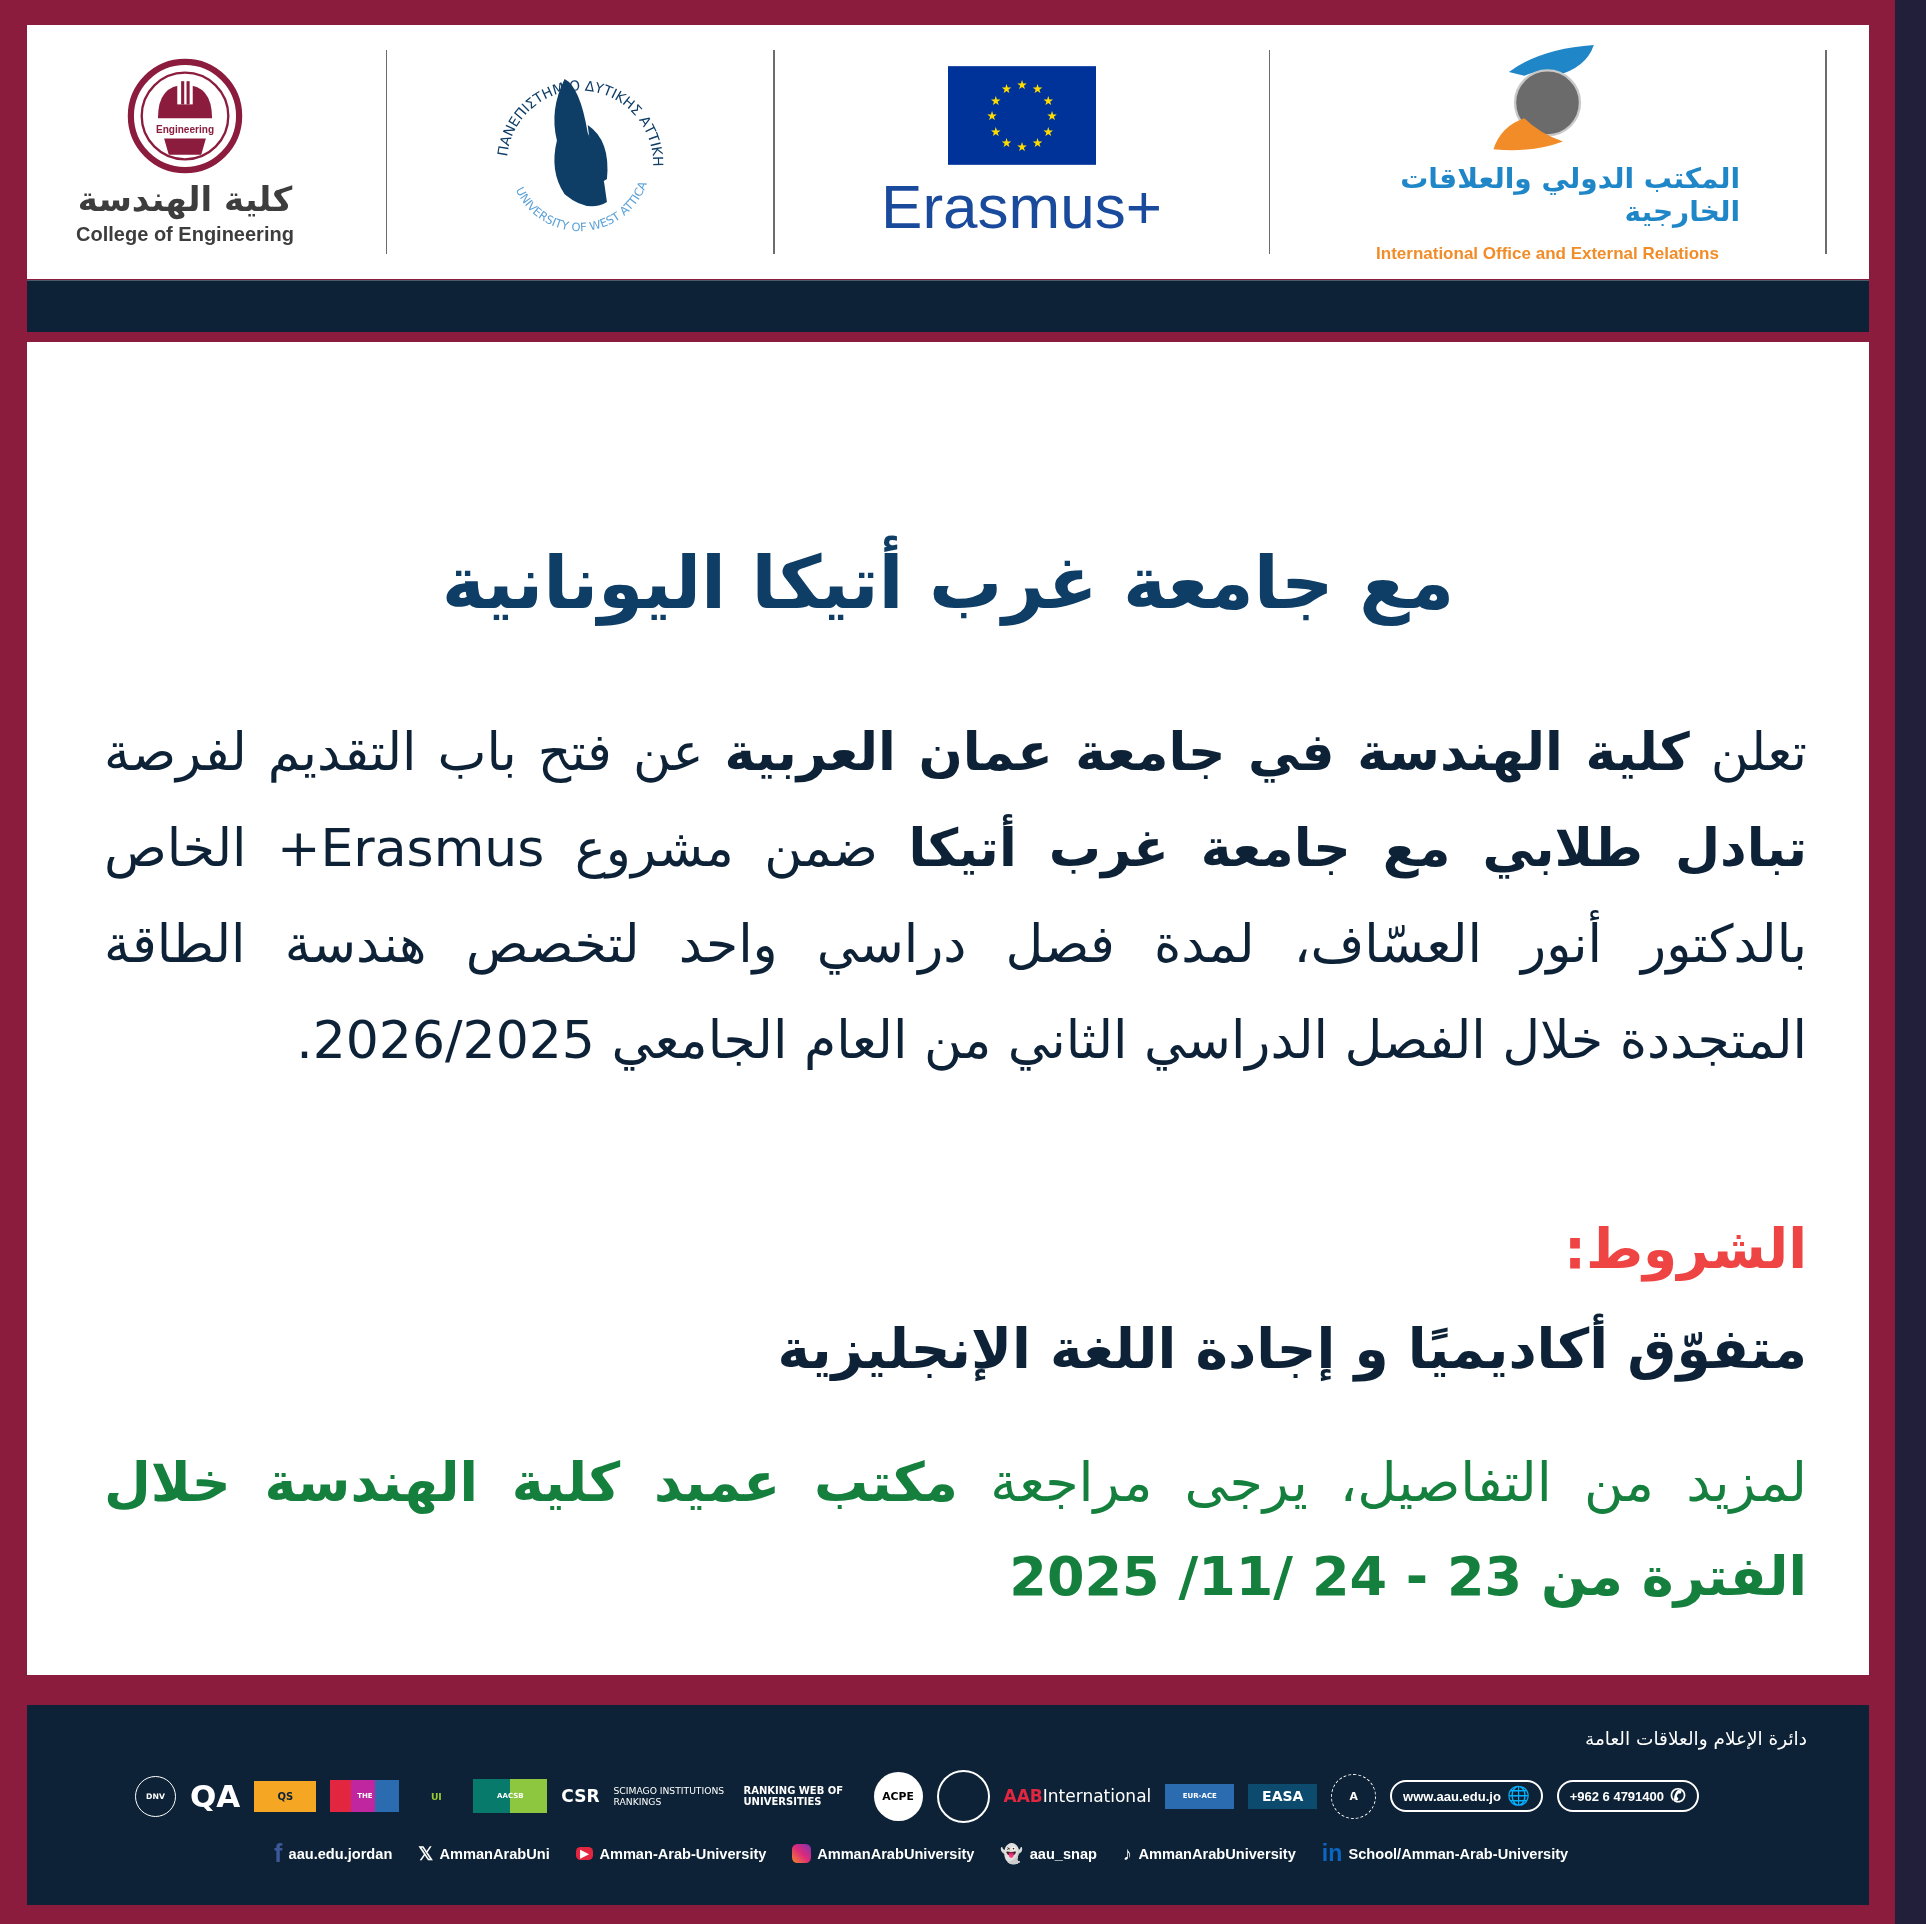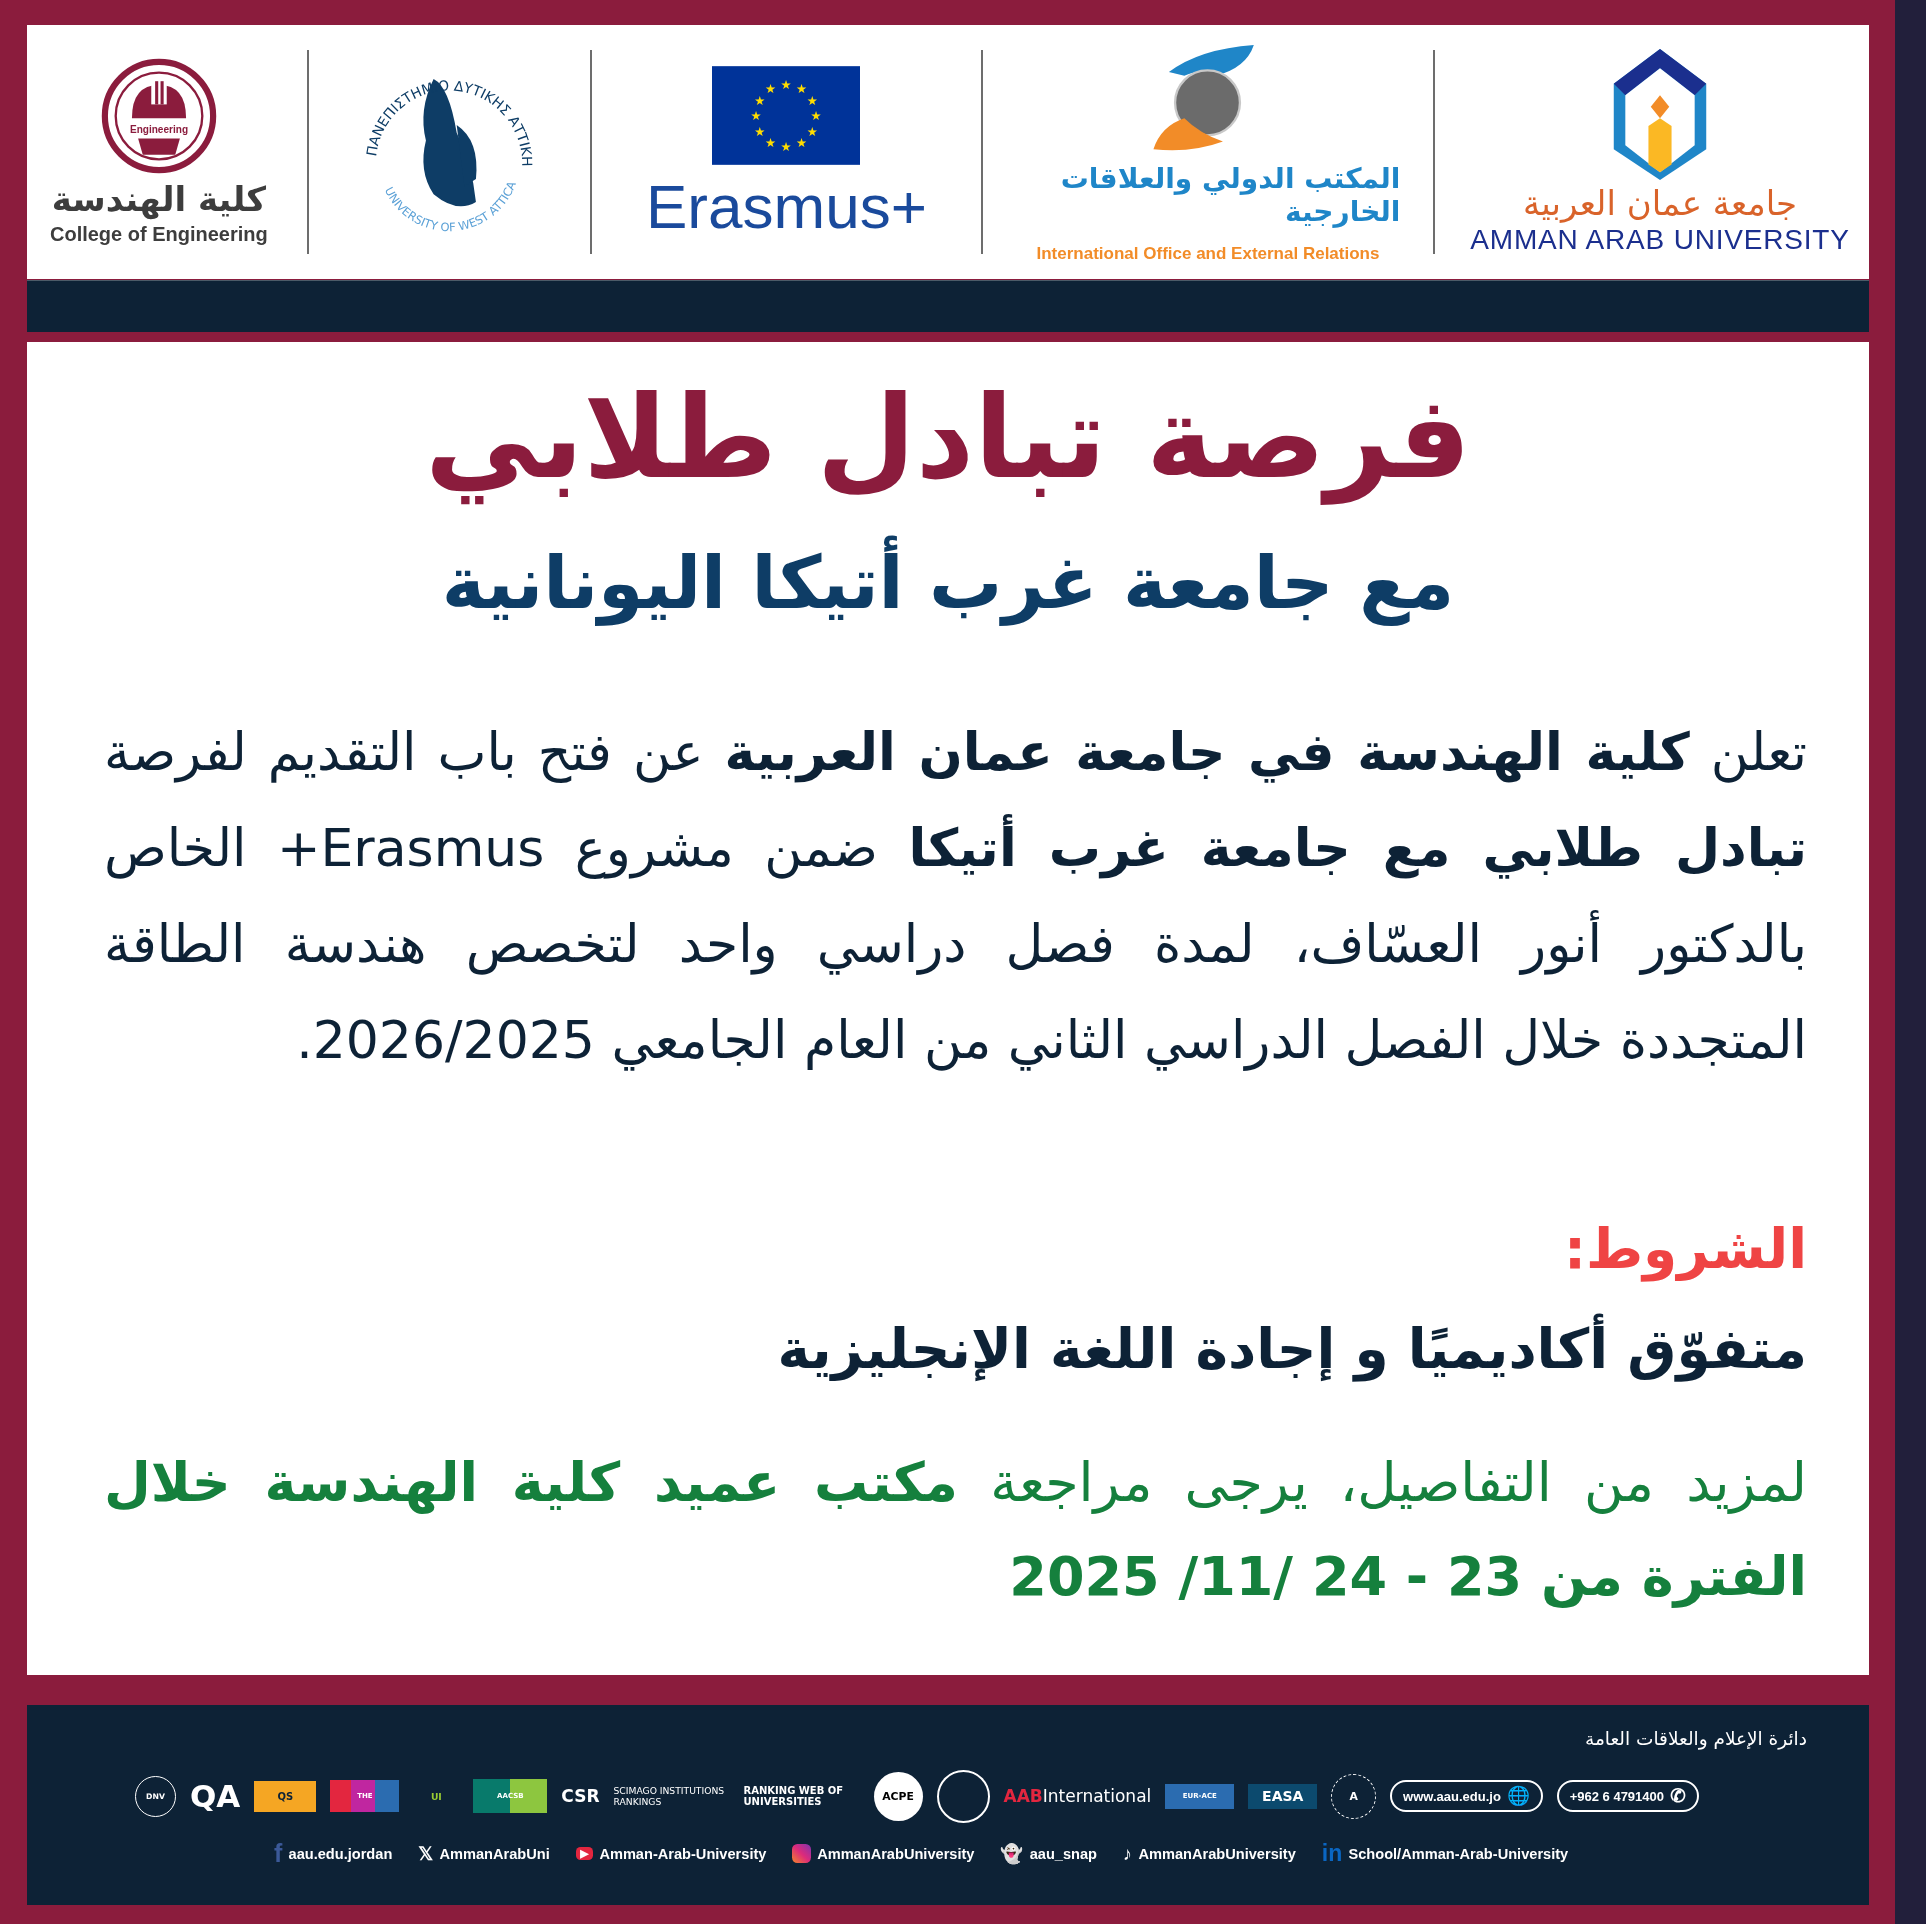--- a/index.html
+++ b/index.html
@@ -135,36 +135,24 @@
     <svg width="139" height="116" viewBox="0 0 180 150">
       <path d="M40 40 Q80 10 150 5 Q140 35 100 45 Q80 35 60 45 Z" fill="#1f86c8"></path>
       <circle cx="90" cy="80" r="42" fill="#6b6b6b" stroke="#c8c8c8" stroke-width="3"></circle>
       <path d="M20 140 Q30 110 60 100 Q80 120 110 130 Q70 145 20 140 Z" fill="#f28c28"></path>
     </svg>
     <div style="font-size:28px;color:#1f86c8;font-weight:bold;direction:rtl;margin-top:4.6px;">المكتب الدولي والعلاقات الخارجية</div>
     <div style="font-family:'Liberation Sans',sans-serif;font-size:17px;color:#f28c28;font-weight:bold;margin-top:16px;">International Office and External Relations</div>
   </div>
   <div class="vsep"></div>
 
-  <div class="logo-block" style="width:385px;">
-    <svg width="108" height="131" viewBox="0 0 140 170">
-      <path d="M70 0 L130 45 L130 130 L70 170 L10 130 L10 45 Z" fill="#1f86c8"></path>
-      <path d="M70 0 L130 45 L115 60 L70 25 L25 60 L10 45 Z" fill="#1b2f8e"></path>
-      <path d="M25 60 L70 25 L115 60 L115 125 L70 160 L25 125 Z" fill="#fff"></path>
-      <path d="M70 60 L82 75 L70 90 L58 75 Z" fill="#f28c28"></path>
-      <path d="M55 100 L70 90 L85 100 L85 150 L70 160 L55 150 Z" fill="#fbb824"></path>
-    </svg>
-    <div style="font-size:34px;color:#d9632a;direction:rtl;margin-top:3.1px;">جامعة عمان العربية</div>
-    <div style="font-family:'Liberation Sans',sans-serif;font-size:28px;color:#1b2f8e;margin-top:1.5px;letter-spacing:0.8px;">AMMAN ARAB UNIVERSITY</div>
-  </div>
 </div>
 <div class="navy-strip"></div>
 
 <div class="main">
-  <div class="title1">فرصة تبادل طلابي</div>
   <div class="title2">مع جامعة غرب أتيكا اليونانية</div>
   <div class="body-text"><span>تعلن </span><b>كلية الهندسة في جامعة عمان العربية</b><span> عن فتح باب التقديم لفرصة </span><b>تبادل طلابي مع جامعة غرب أتيكا</b><span> ضمن مشروع Erasmus+ الخاص بالدكتور أنور العسّاف، لمدة فصل دراسي واحد لتخصص هندسة الطاقة المتجددة خلال الفصل الدراسي الثاني من العام الجامعي 2026/2025.</span></div>
   <div class="cond-head">الشروط:</div>
   <div class="cond-body">متفوّق أكاديميًا و إجادة اللغة الإنجليزية</div>
   <div class="contact"><span>لمزيد من التفاصيل، يرجى مراجعة </span><b>مكتب عميد كلية الهندسة خلال الفترة من 23 - 24 /11/ 2025</b></div>
 </div>
 
 <div class="footer">
   <div class="dept">دائرة الإعلام والعلاقات العامة</div>
   <div class="badges">

